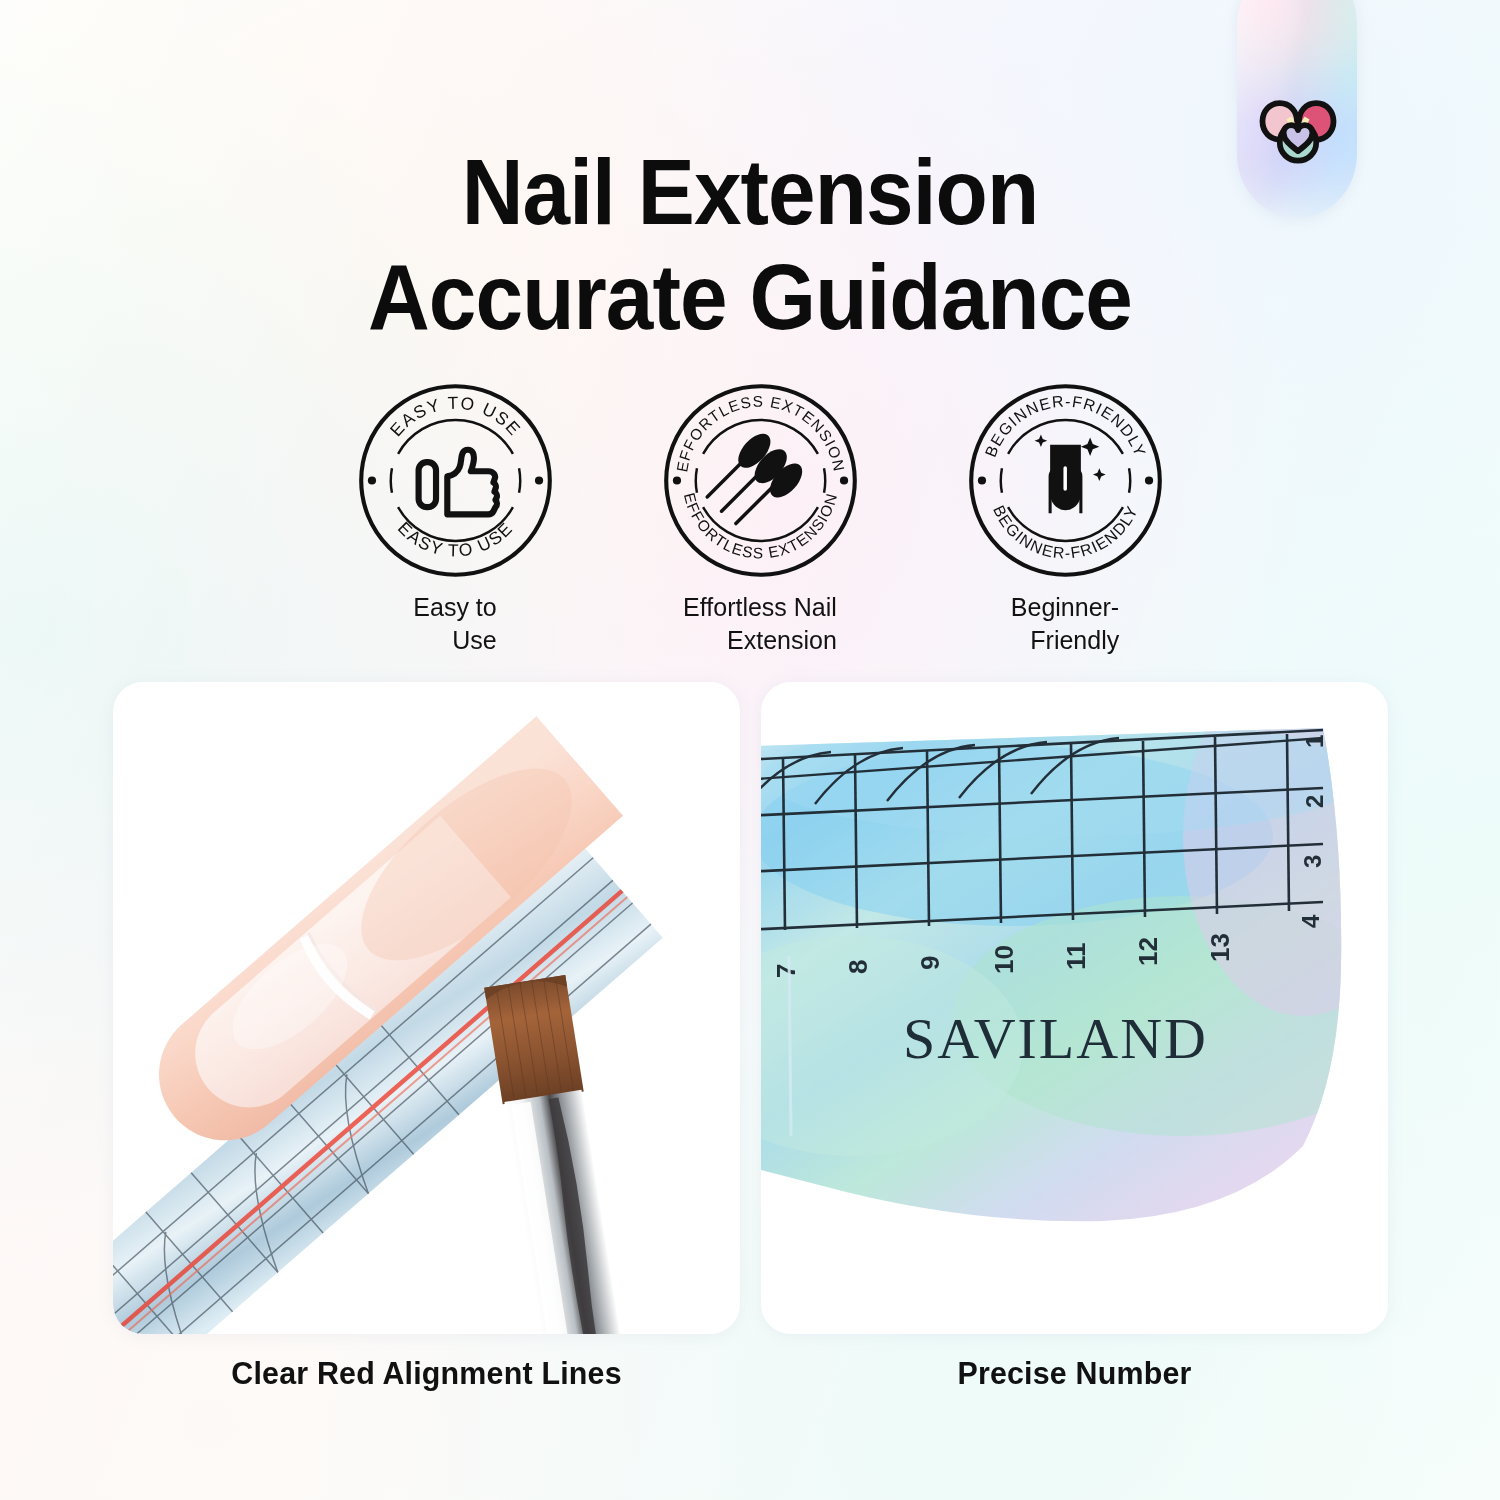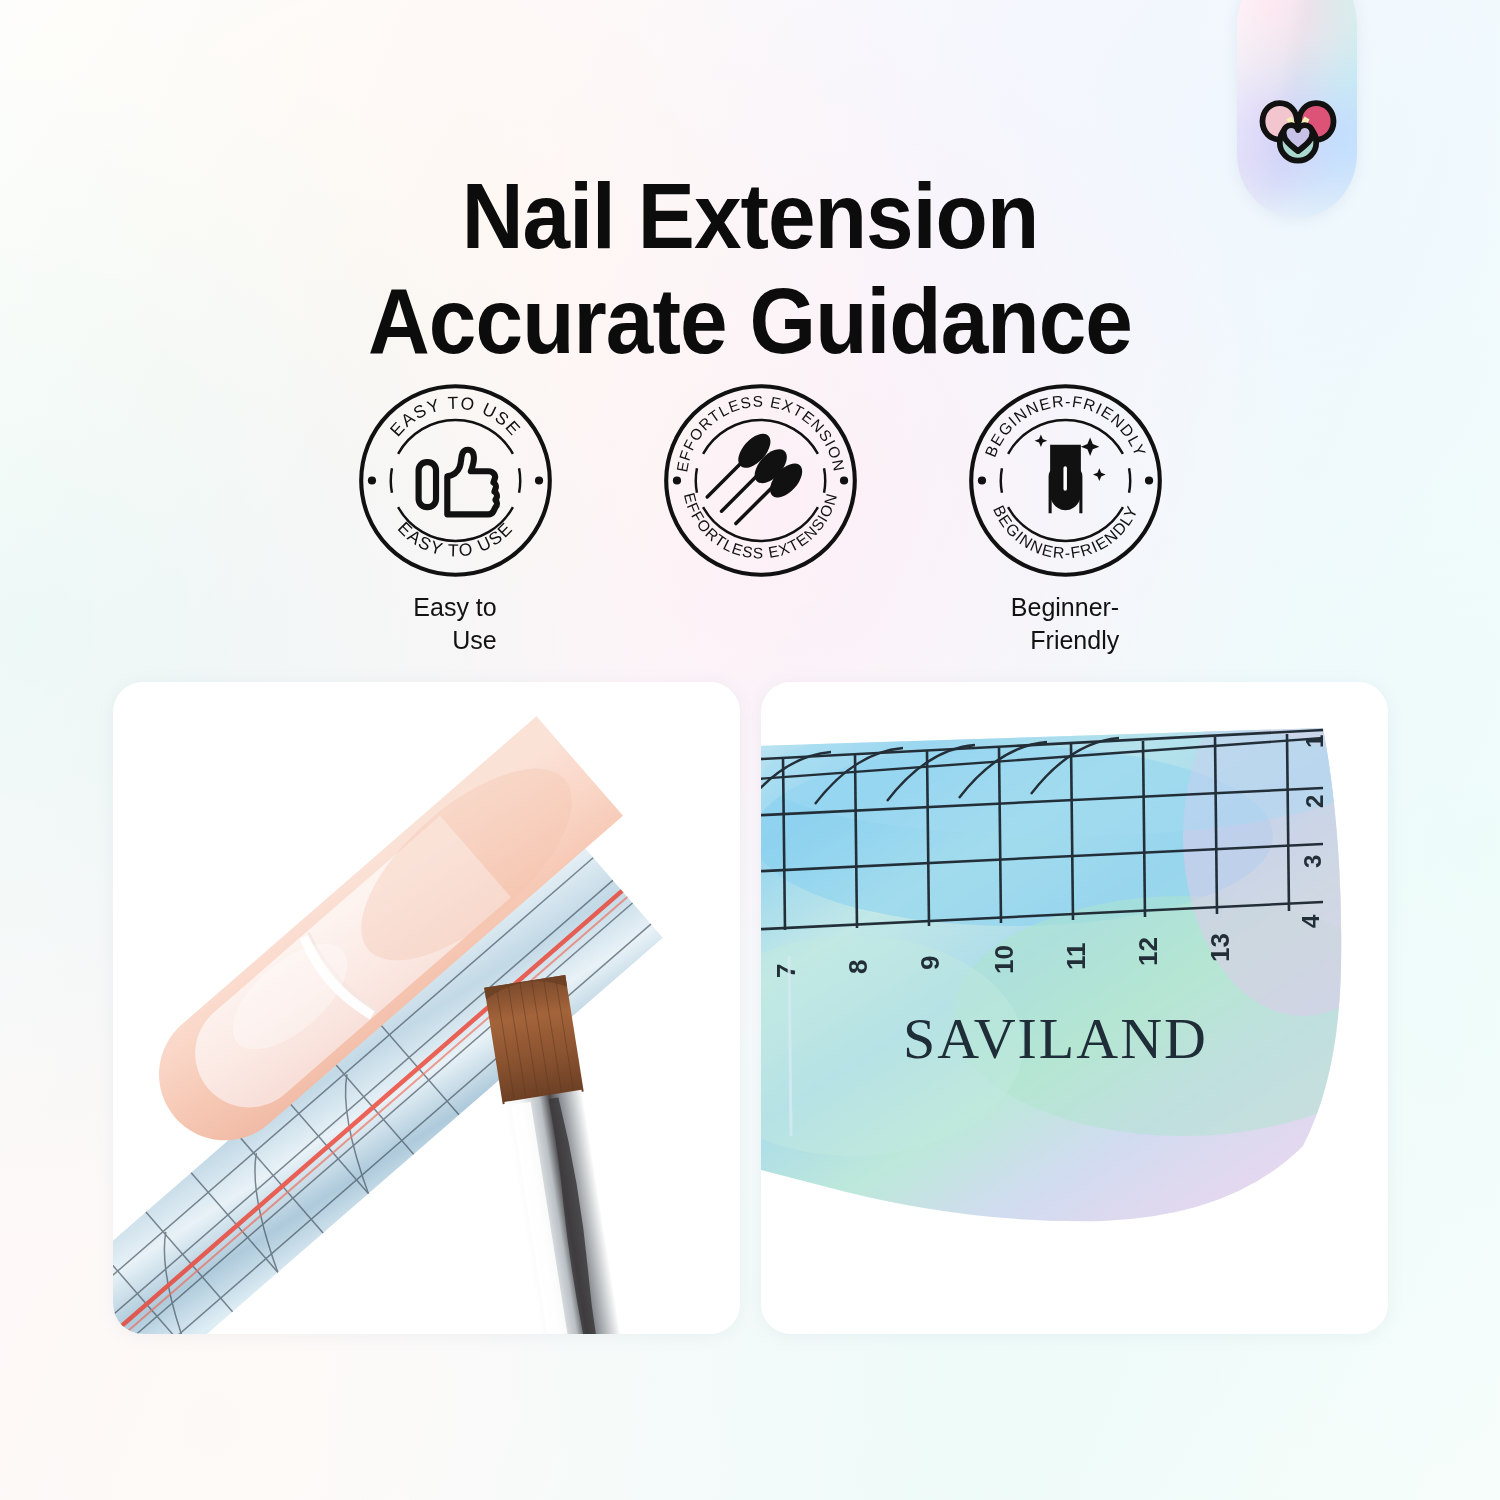--- a/index.html
+++ b/index.html
@@ -47,21 +47,21 @@
   }
   .brand-chip .shine{position:absolute;left:-20%;top:6%;width:60%;height:92%;
     background:linear-gradient(100deg,rgba(255,255,255,.72),rgba(255,255,255,0));
     transform:rotate(10deg);filter:blur(6px);}
   .brand-logo{position:absolute;left:1249px;top:82px;width:98px;height:96px;}
 
   
   .headline{
     position:absolute;left:0;right:0;top:140px;text-align:center;
     font-family:"Liberation Sans",sans-serif;
-    font-weight:bold;color:#0c0c0c;letter-spacing:-1px;margin-top:24px;
+    font-weight:bold;color:#0c0c0c;letter-spacing:-1px;
   }
   .headline .l1{display:block;font-size:92px;line-height:104px;
     transform:scaleX(.93);transform-origin:center;}
   .headline .l2{display:block;font-size:92px;line-height:106px;
     transform:scaleX(.93);transform-origin:center;}
 
   
   .features{
     position:absolute;left:330px;top:378px;width:860px;
     display:flex;justify-content:space-between;align-items:flex-start;
@@ -183,20 +183,24 @@
             <line x1="48" y1="116" x2="84" y2="80"></line>
             <line x1="62" y1="130" x2="98" y2="94"></line>
             <line x1="76" y1="142" x2="112" y2="106"></line>
             <g fill="#111" stroke="none">
               <ellipse cx="94" cy="71" rx="11" ry="20" transform="rotate(42 94 71)"></ellipse>
               <ellipse cx="110" cy="86" rx="11" ry="20" transform="rotate(42 110 86)"></ellipse>
               <ellipse cx="125" cy="100" rx="11" ry="20" transform="rotate(42 125 100)"></ellipse>
             </g>
           </g>
         </svg>
+      </div>
+      <div class="feature-label">
+        <div>Effortless Nail</div>
+        <div>Extension</div>
       </div>
     </div>
 
     <div class="feature">
       <div class="stamp">
         <svg viewBox="0 0 200 200">
           <defs>
             <path id="arcTop3" d="M28 100 A72 72 0 0 1 172 100"></path>
             <path id="arcBot3" d="M24 100 A76 76 0 0 0 176 100"></path>
           </defs>
@@ -440,14 +444,18 @@
               <path d="M26 240 L28 420" stroke="#cfe8f2" stroke-width="3" fill="none" opacity=".9"></path>
 
               <rect x="-20" y="0" width="620" height="520" fill="#ffffff" opacity=".06"></rect>
             </g>
           </g>
         </g>
       </svg>
     </div>
   </div>
 
+  <div class="captions">
+    <div class="cap">Clear Red Alignment Lines</div>
+    <div class="cap right">Precise Number</div>
+  </div>
 
 </div>
 
 </body></html>

